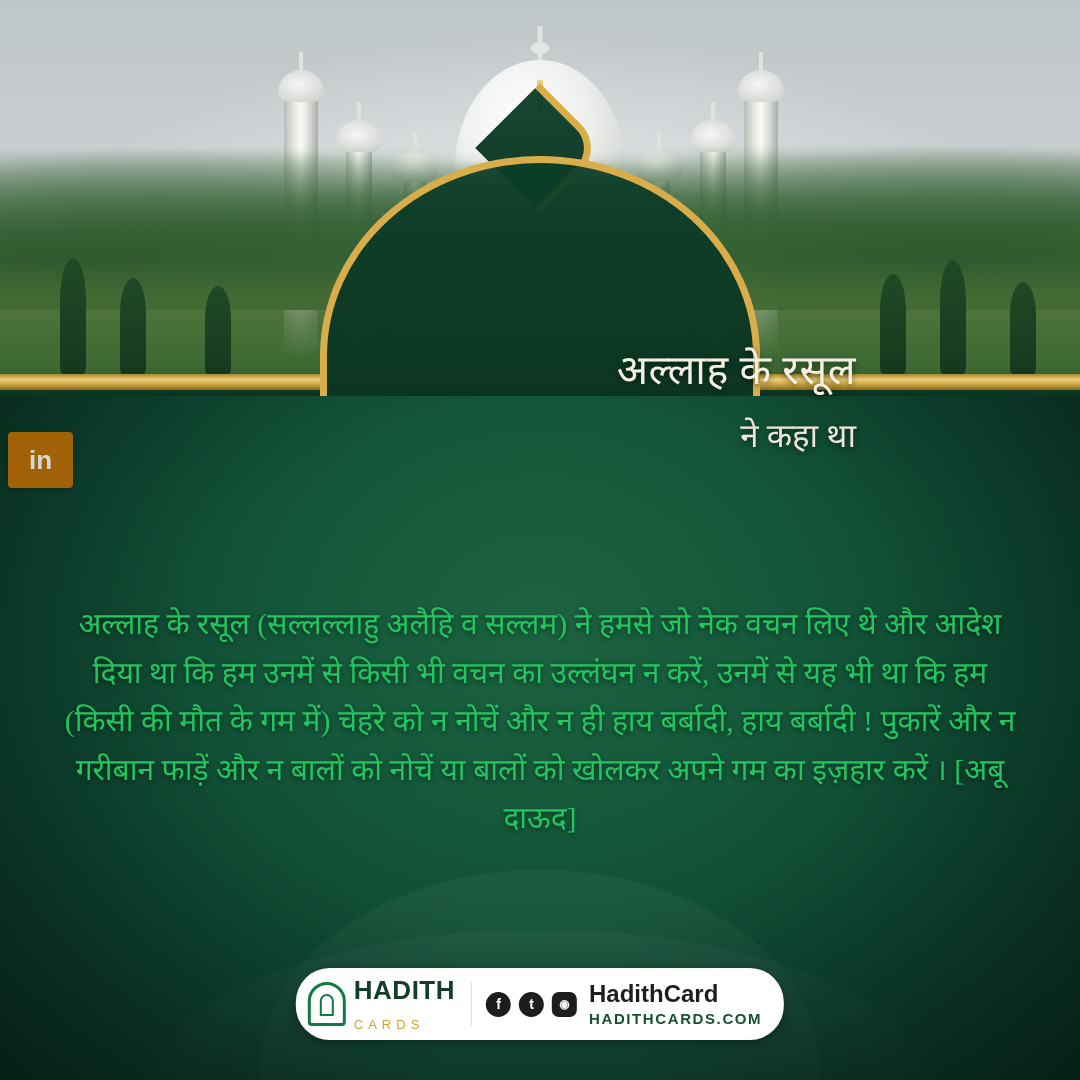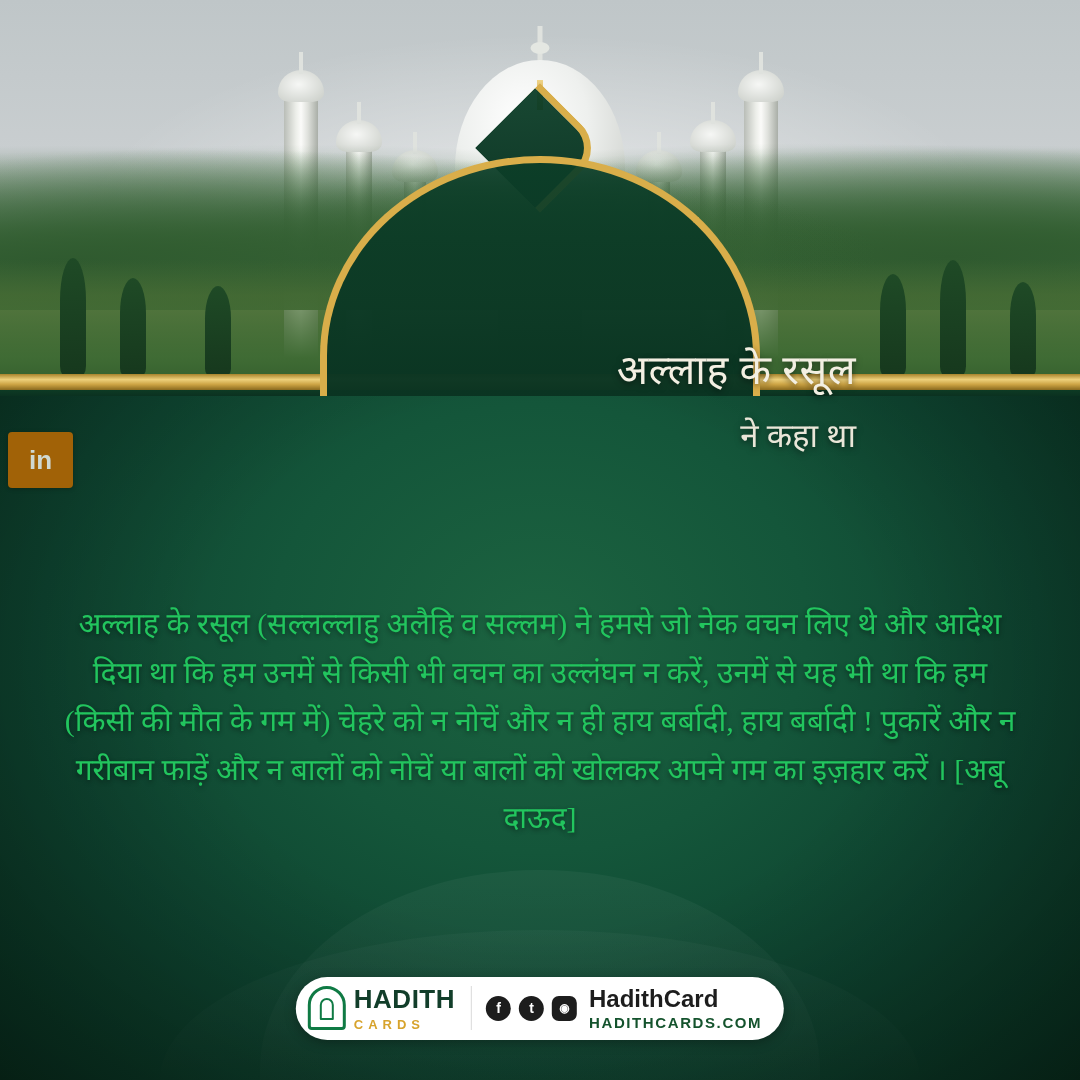--- a/index.html
+++ b/index.html
@@ -333,25 +333,25 @@
   .brand-text { line-height: 1; }
   .brand-text .b1 {
     font-family: "Liberation Sans", sans-serif;
     font-weight: bold;
     font-size: 26px;
     color: #123e2a;
     letter-spacing: 0.5px;
   }
   .brand-text .b2 {
     font-family: "Liberation Sans", sans-serif;
-    font-weight: bold;
+    font-weight: normal;
     font-size: 13px;
     color: #d7a32c;
     letter-spacing: 5px;
-    margin-top: 6px;
+    margin-top: 15px;
   }
   .footer-divider {
     width: 1px; height: 44px;
     background: #d9d9d9;
     margin: 0 14px 0 2px;
   }
   .social-row {
     display: flex;
     align-items: center;
     gap: 8px;

